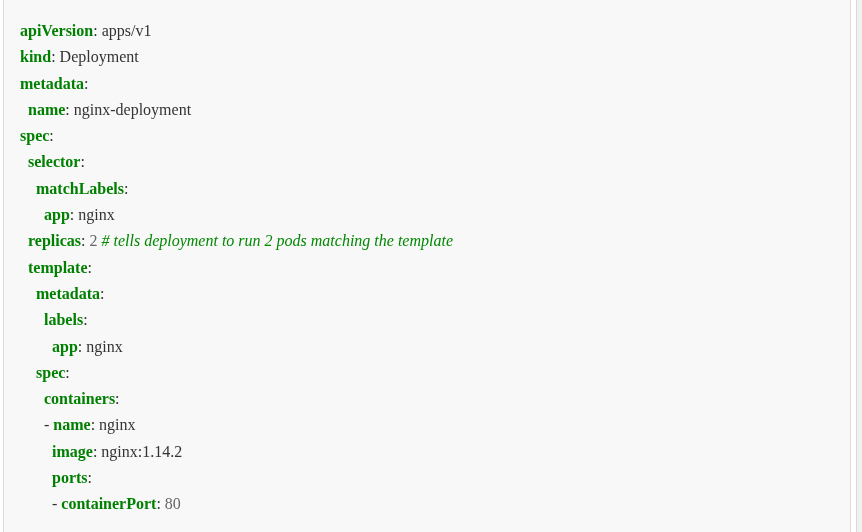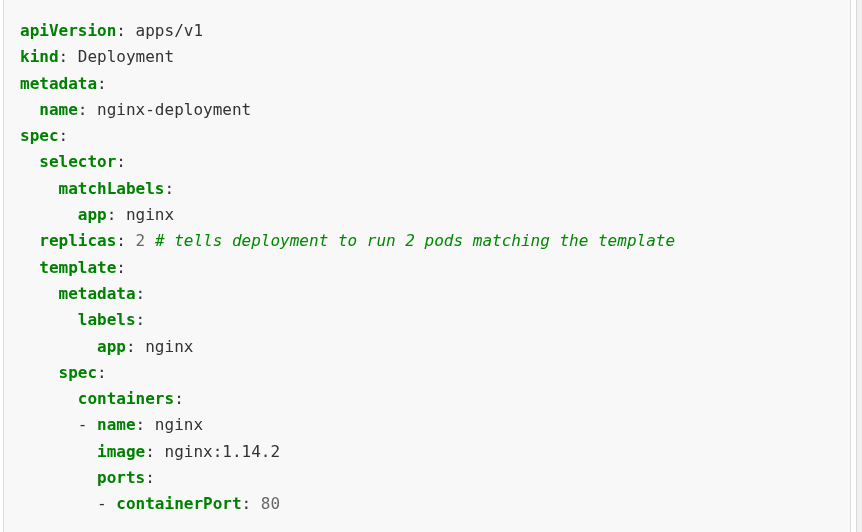--- a/index.html
+++ b/index.html
@@ -29,20 +29,21 @@
   }
   .code-pre {
     margin: 0;
     font-family: "DejaVu Sans Mono", "Liberation Mono", monospace;
     font-size: 16px;
     line-height: 26.3px;
     white-space: pre;
   }
   .code-pre .line {
     height: 26.3px;
+    font-family: Liberation Serif, serif;
   }
   .code-pre .k {
     color: var(--key-color, #008000);
     font-weight: bold;
   }
   .code-pre .t {
     color: var(--text-color, #333333);
   }
   .code-pre .n {
     color: var(--number-color, #666666);

